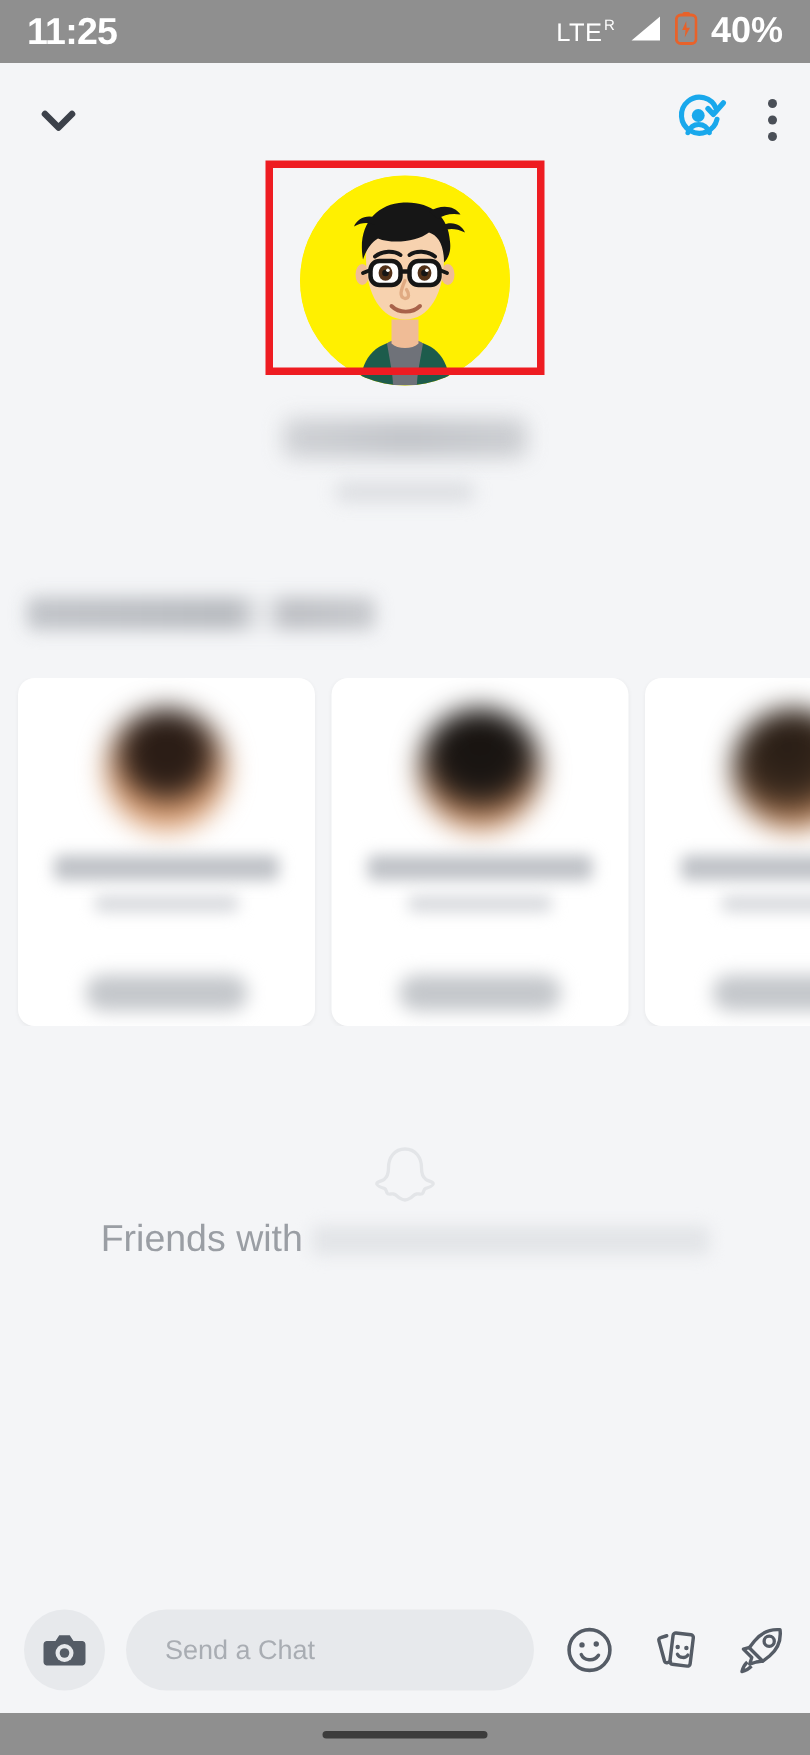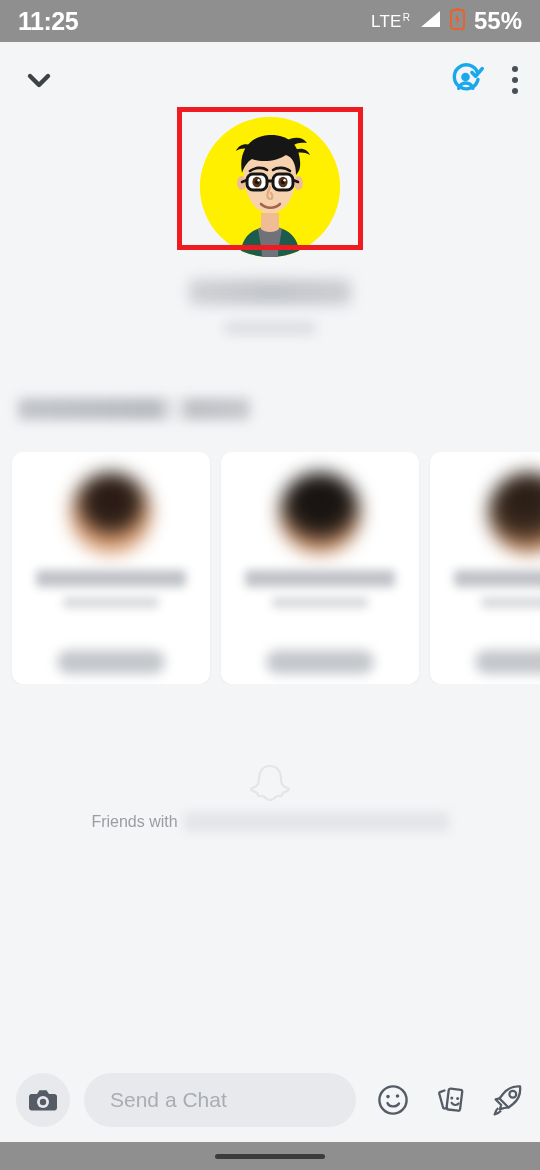--- a/index.html
+++ b/index.html
@@ -157,21 +157,21 @@
     position:absolute; top:762px; left:0;
     width:540px;
     display:flex; justify-content:center;
   }
   .friends-with-row {
     position:absolute; top:812px; left:0;
     width:540px;
     display:flex; align-items:center; justify-content:center;
   }
   .friends-with-label {
-    font-size:16px; color:#9a9ea4;
+    font-size:25px; color:#9a9ea4;
     white-space:nowrap;
   }
   .friends-with-blur {
     margin-left:6px;
     width:265px; height:20px;
     background:#e3e5e8;
     border-radius:4px;
     filter:blur(5px);
   }
 
@@ -192,21 +192,21 @@
     display:flex; align-items:center; justify-content:center;
     border:none; cursor:pointer;
   }
   .chat-input {
     flex:1 1 auto;
     height:54px;
     background:#e7e9ec;
     border-radius:27px;
     border:none;
     padding:0 26px;
-    font-size:21px;
+    font-size:18px;
     color:#0369a1;
     font-family:"Liberation Sans", sans-serif;
     outline:none;
     max-width:272px;
   }
   .chat-input::placeholder { color:#a9adb3; }
   .chat-actions {
     flex:0 0 auto;
     display:flex; align-items:center; gap:23px;
     margin-left:6px;
@@ -242,21 +242,21 @@
           <polygon points="21,1 21,17 2,17" fill="#ffffff"></polygon>
         </svg>
       </span>
       <span class="battery-icon">
         <svg width="15" height="22" viewBox="0 0 15 22">
           <rect x="5" y="0" width="5" height="2.5" rx="1" fill="#e8622a"></rect>
           <rect x="0.9" y="2" width="13.2" height="19" rx="3" fill="none" stroke="#e8622a" stroke-width="1.9"></rect>
           <path d="M7.5 6 L4.8 12 H7 L6.5 17 L10 10.5 H7.7 Z" fill="#e8622a"></path>
         </svg>
       </span>
-      <div class="status-battery">55%</div>
+      <div class="status-battery">40%</div>
     </div>
   </div>
 
   <div class="header">
     <div class="hdr-left">
       <button class="icon-btn" aria-label="back">
         <svg width="34" height="34" viewBox="0 0 34 34">
           <path d="M8 13 L17 22 L26 13" fill="none" stroke="#3c414a" stroke-width="4.4" stroke-linecap="round" stroke-linejoin="round"></path>
         </svg>
       </button>

